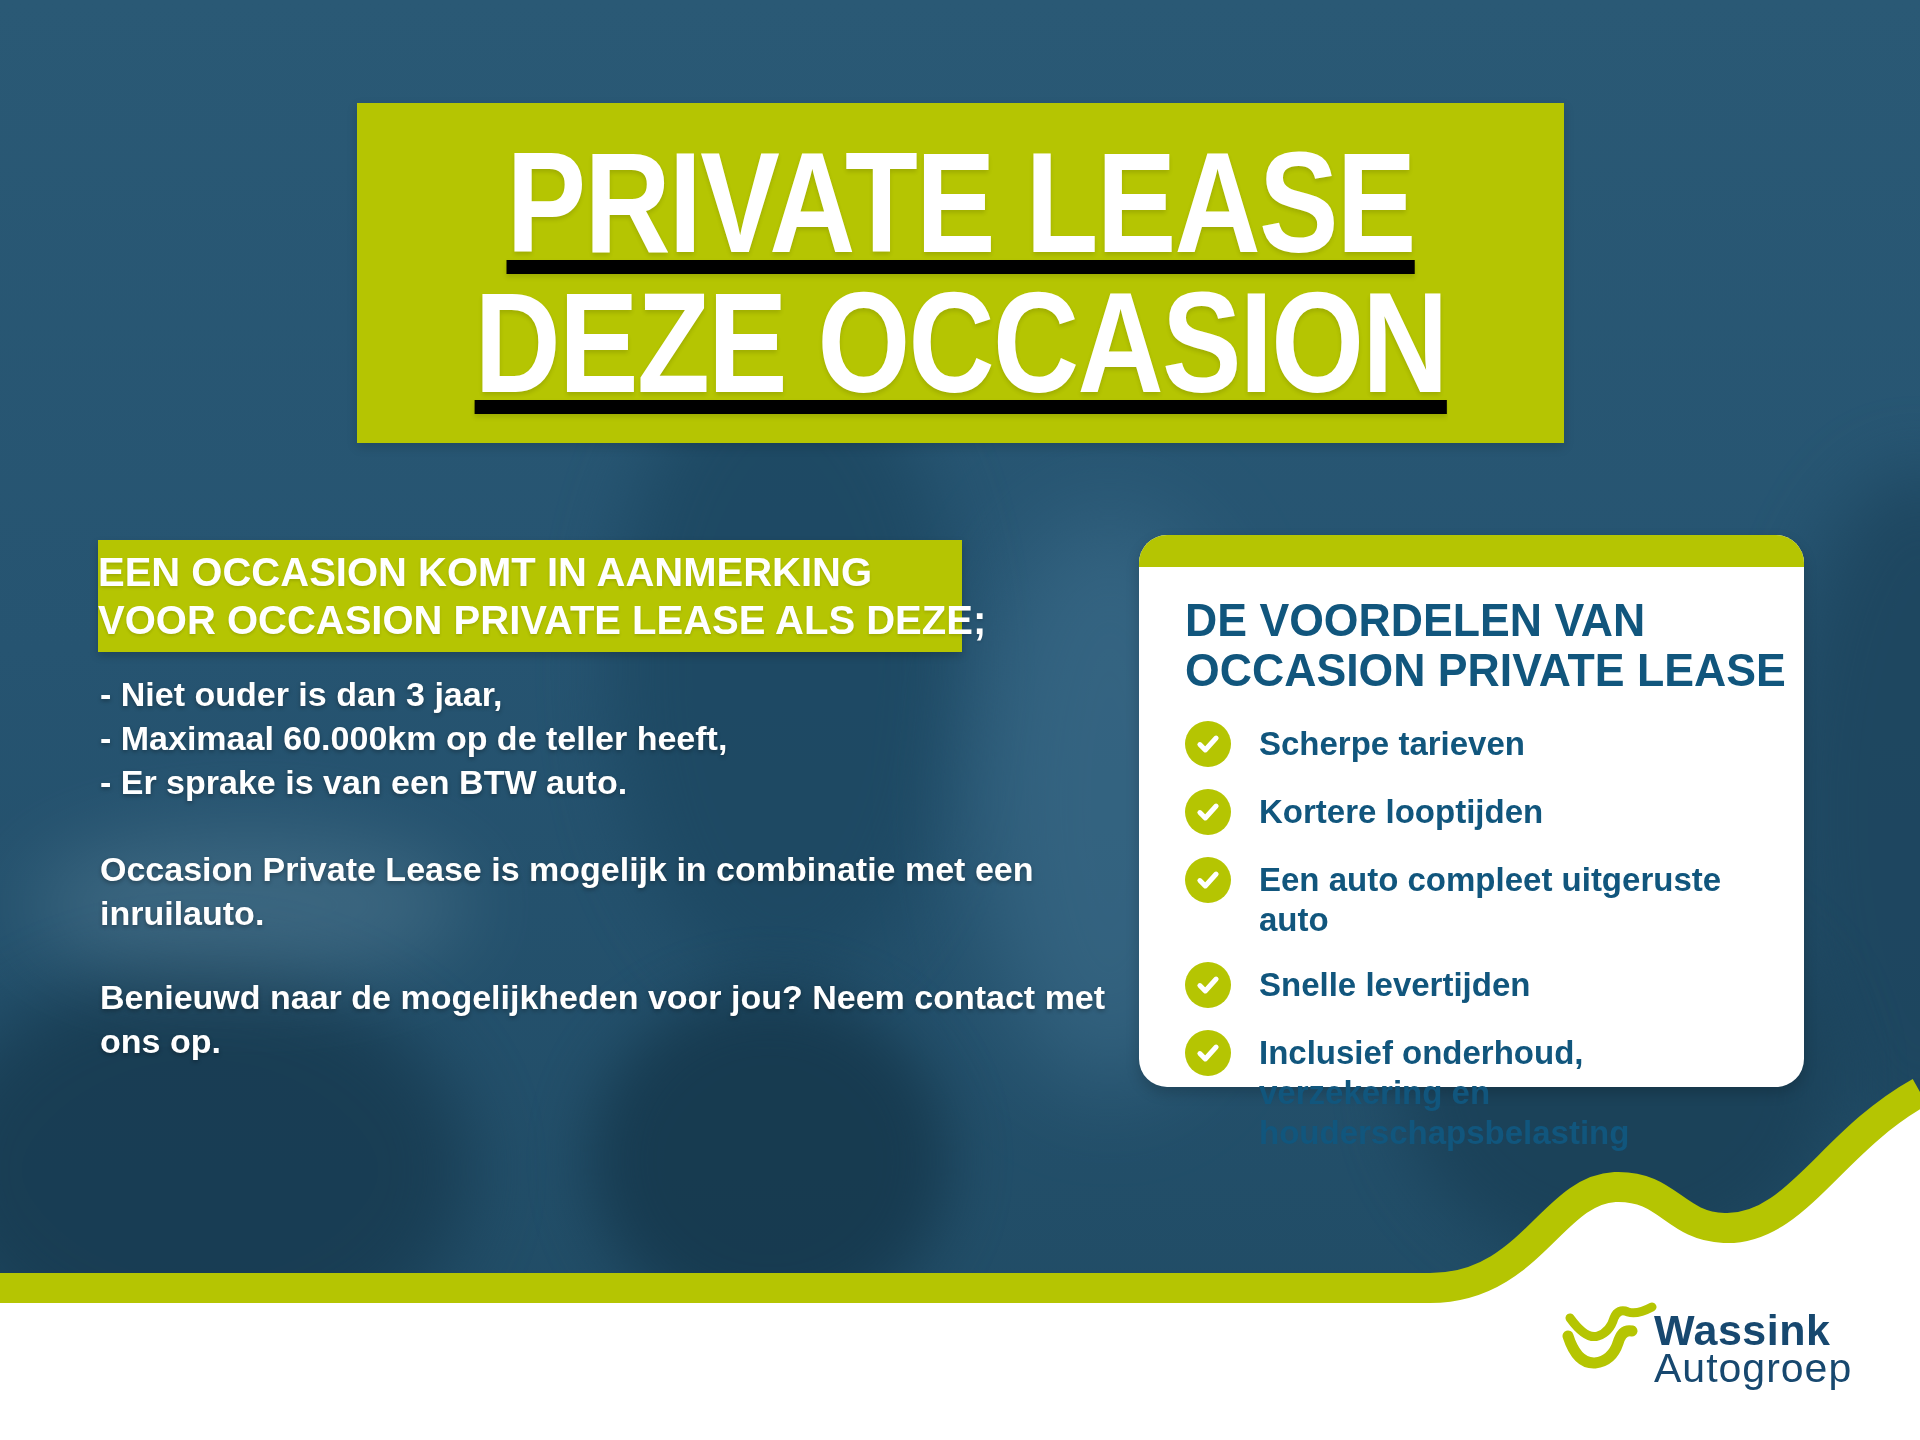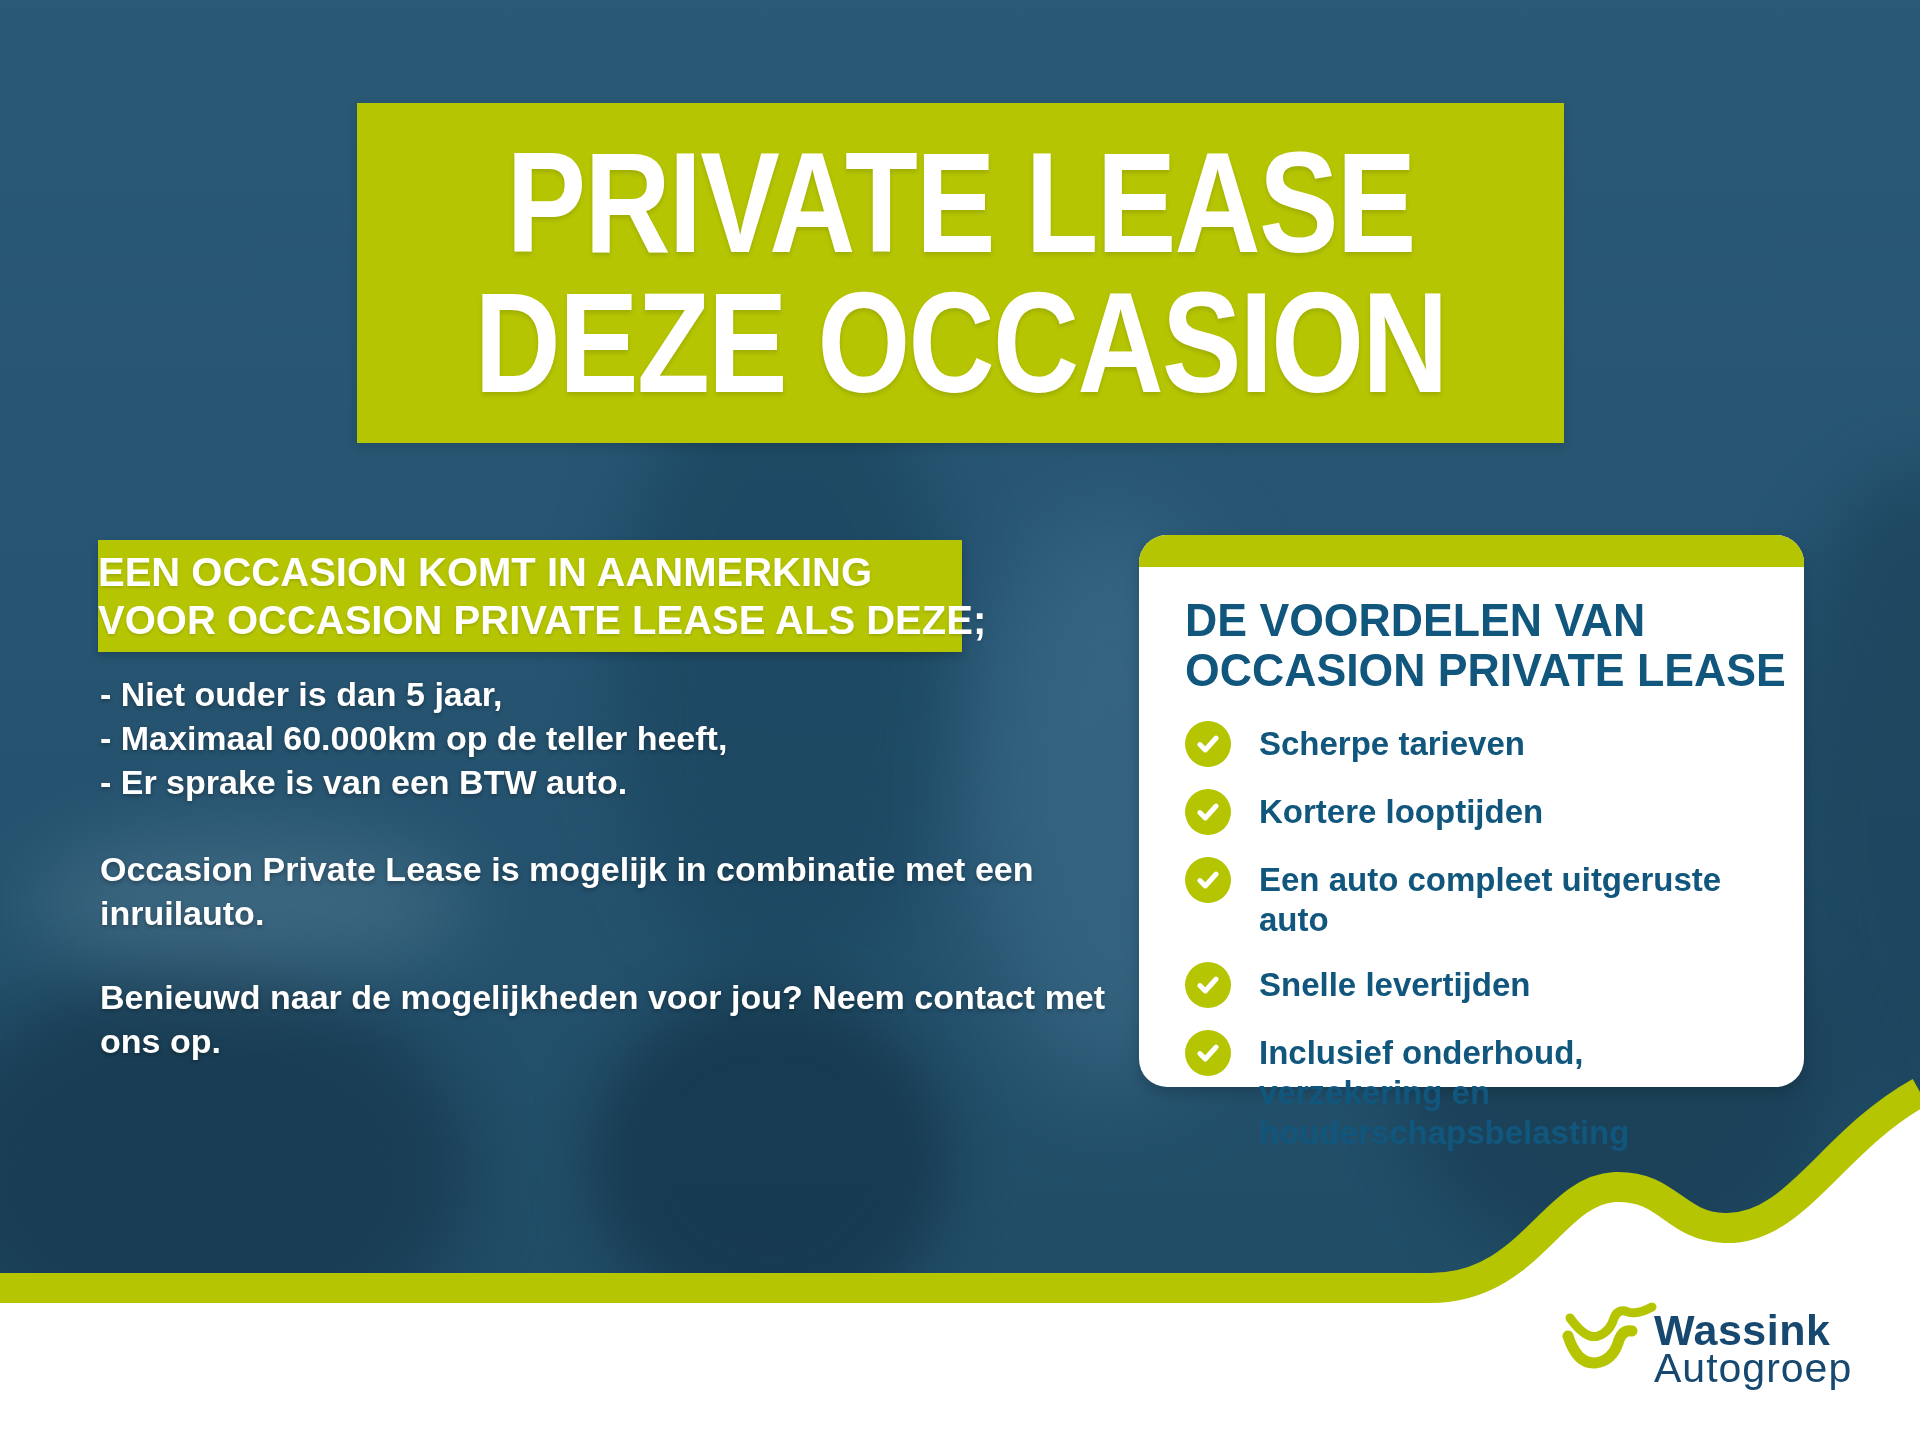--- a/index.html
+++ b/index.html
@@ -16,20 +16,21 @@
   .ph-headrest-mid{left:590px;top:990px;width:360px;height:340px;background:#16394e;filter:blur(30px);opacity:.9;}
   .ph-dark-right{left:1780px;top:470px;width:280px;height:680px;background:#1d455e;filter:blur(36px);opacity:.85;}
   .ph-seat-right{left:1400px;top:890px;width:440px;height:380px;background:#1a4057;filter:blur(32px);opacity:.85;}
   .ph-light-sill{left:30px;top:830px;width:440px;height:150px;background:#6e94a9;filter:blur(42px);opacity:.32;}
 
   
   .hero{
     position:absolute;left:357px;top:103px;width:1207px;height:340px;
     display:flex;flex-direction:column;align-items:center;justify-content:center;
     box-shadow:0 4px 10px rgba(0,0,0,.15);
+    text-decoration:underline;
   }
   .hero-line{
     color:#ffffff;font-weight:700;font-size:142px;line-height:140px;
     letter-spacing:-2px;transform:scaleX(.84);transform-origin:center;
     white-space:nowrap;text-shadow:0 3px 5px rgba(0,0,0,.12);
   }
 
   
   .elig-banner{
     position:absolute;left:98px;top:540px;width:864px;height:112px;
@@ -104,21 +105,21 @@
     <div class="hero-line">PRIVATE LEASE</div>
     <div class="hero-line">DEZE OCCASION</div>
   </div>
 
   <div class="elig-banner" style="background:#b5c502;">
     <div class="elig-line">EEN OCCASION KOMT IN AANMERKING</div>
     <div class="elig-line">VOOR OCCASION PRIVATE LEASE ALS DEZE;</div>
   </div>
 
   <div class="elig-text">
-    <div>- Niet ouder is dan 5 jaar,</div>
+    <div>- Niet ouder is dan 3 jaar,</div>
     <div>- Maximaal 60.000km op de teller heeft,</div>
     <div>- Er sprake is van een BTW auto.</div>
     <div class="elig-note1">Occasion Private Lease is mogelijk in combinatie met een inruilauto.</div>
     <div class="elig-note2">Benieuwd naar de mogelijkheden voor jou? Neem contact met ons op.</div>
   </div>
 
   <div class="card">
     <div class="card-topbar" style="background:#b5c502;"></div>
     <div class="card-content">
       <div class="card-title-line">DE VOORDELEN VAN</div>

